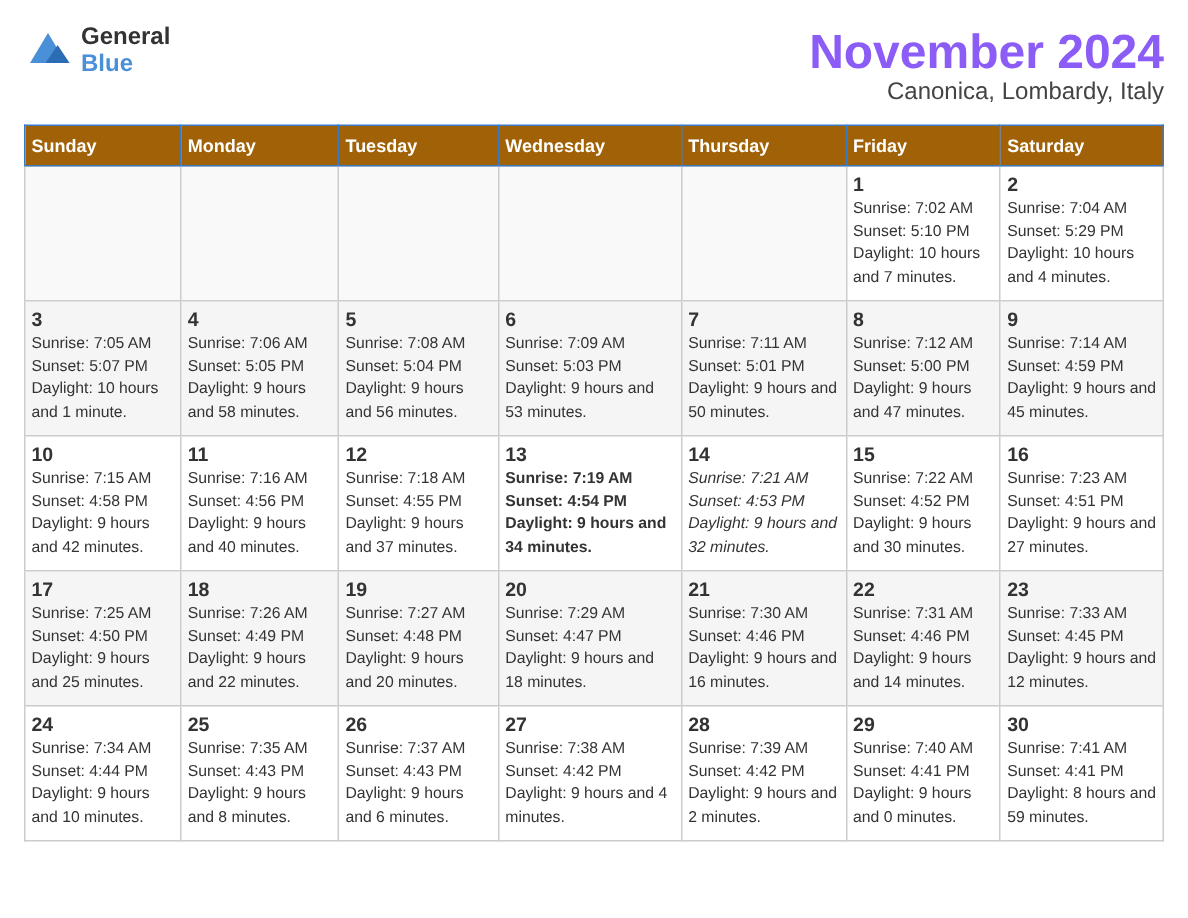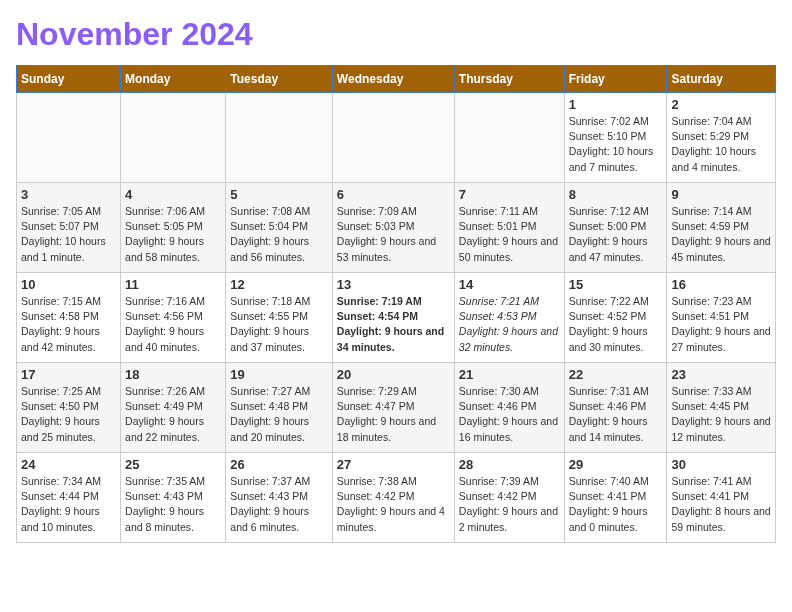--- a/index.html
+++ b/index.html
@@ -83,22 +83,33 @@
       line-height: 1.45;
     }
     td.empty {
       background: #f9f9f9;
     }
   </style>
 </head>
 <body>
 
 <div class="header">
+  <div class="logo">
+    <svg class="logo-icon" viewBox="0 0 40 40">
+      <polygon points="20,5 35,30 5,30" fill="#4a90d9"></polygon>
+      <polygon points="28,15 38,30 18,30" fill="#2a6db5"></polygon>
+    </svg>
+    <div class="logo-text">
+      <span>General</span>
+      <span style="color:#4a90d9">Blue</span>
+    </div>
+  </div>
   <div class="title-block">
     <h1>November 2024</h1>
+    <h2>Canonica, Lombardy, Italy</h2>
   </div>
 </div>
 
 <table>
   <thead>
     <tr>
     <th>Sunday</th>
         <th>Monday</th>
         <th>Tuesday</th>
         <th>Wednesday</th>

